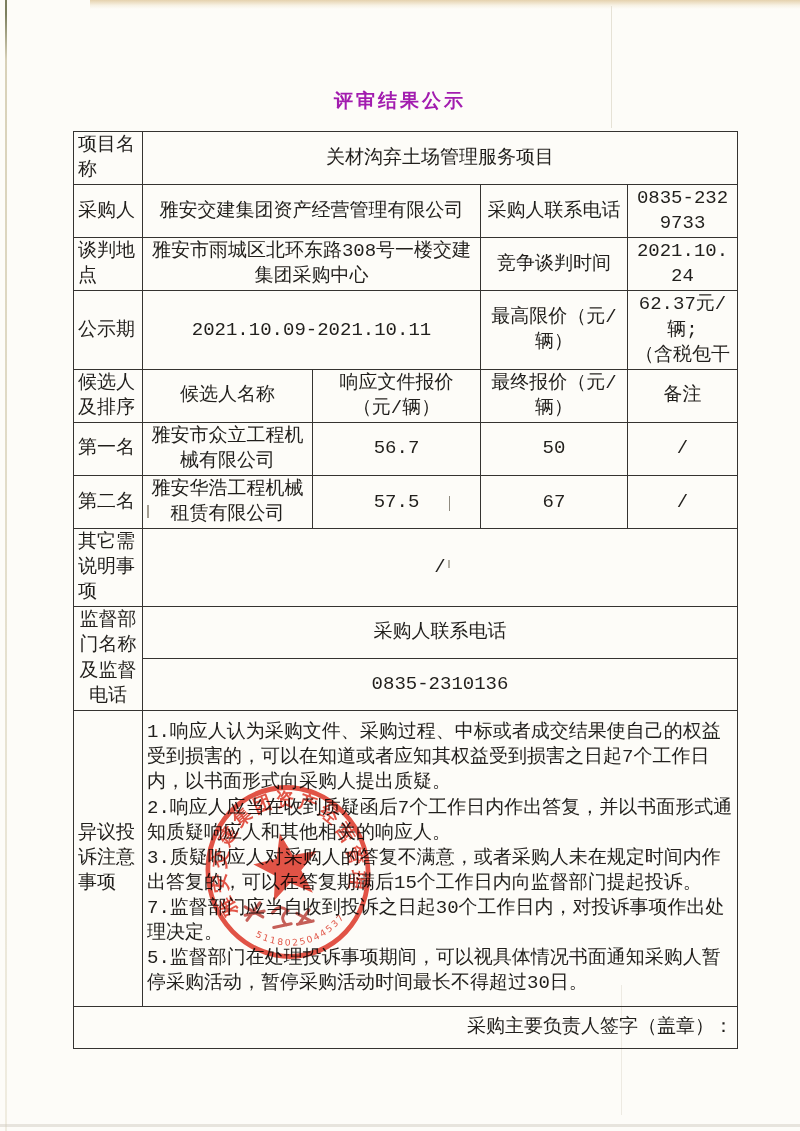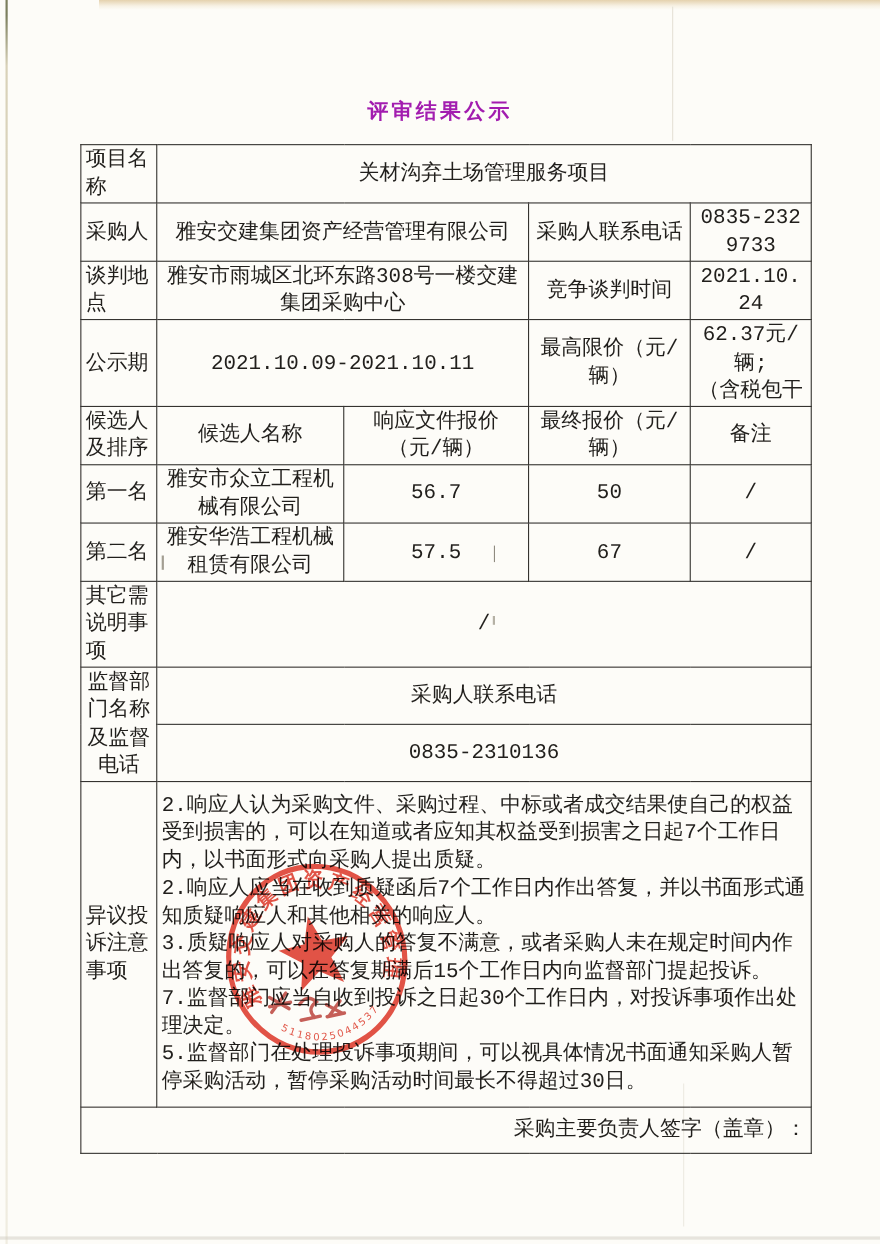--- a/index.html
+++ b/index.html
@@ -119,21 +119,21 @@
   <tr class="r9a">
     <td class="lbl ctr" rowspan="2">监督部门名称及监督电话</td>
     <td class="ctr" colspan="4">采购人联系电话</td>
   </tr>
   <tr class="r9b">
     <td class="ctr" colspan="4">0835-2310136</td>
   </tr>
   <tr class="r10">
     <td class="lbl">异议投诉注意事项</td>
     <td class="objection-cell" colspan="4">
-      <p class="obj-item">2.响应人认为采购文件、采购过程、中标或者成交结果使自己的权益受到损害的，可以在知道或者应知其权益受到损害之日起7个工作日内，以书面形式向采购人提出质疑。</p>
+      <p class="obj-item">1.响应人认为采购文件、采购过程、中标或者成交结果使自己的权益受到损害的，可以在知道或者应知其权益受到损害之日起7个工作日内，以书面形式向采购人提出质疑。</p>
       <p class="obj-item">2.响应人应当在收到质疑函后7个工作日内作出答复，并以书面形式通知质疑响应人和其他相关的响应人。</p>
       <p class="obj-item">3.质疑响应人对采购人的答复不满意，或者采购人未在规定时间内作出答复的，可以在答复期满后15个工作日内向监督部门提起投诉。</p>
       <p class="obj-item">7.监督部门应当自收到投诉之日起30个工作日内，对投诉事项作出处理决定。</p>
       <p class="obj-item">5.监督部门在处理投诉事项期间，可以视具体情况书面通知采购人暂停采购活动，暂停采购活动时间最长不得超过30日。</p>
     </td>
   </tr>
   <tr class="r11">
     <td class="sig-cell" colspan="5">采购主要负责人签字（盖章）：</td>
   </tr>
 </tbody>

